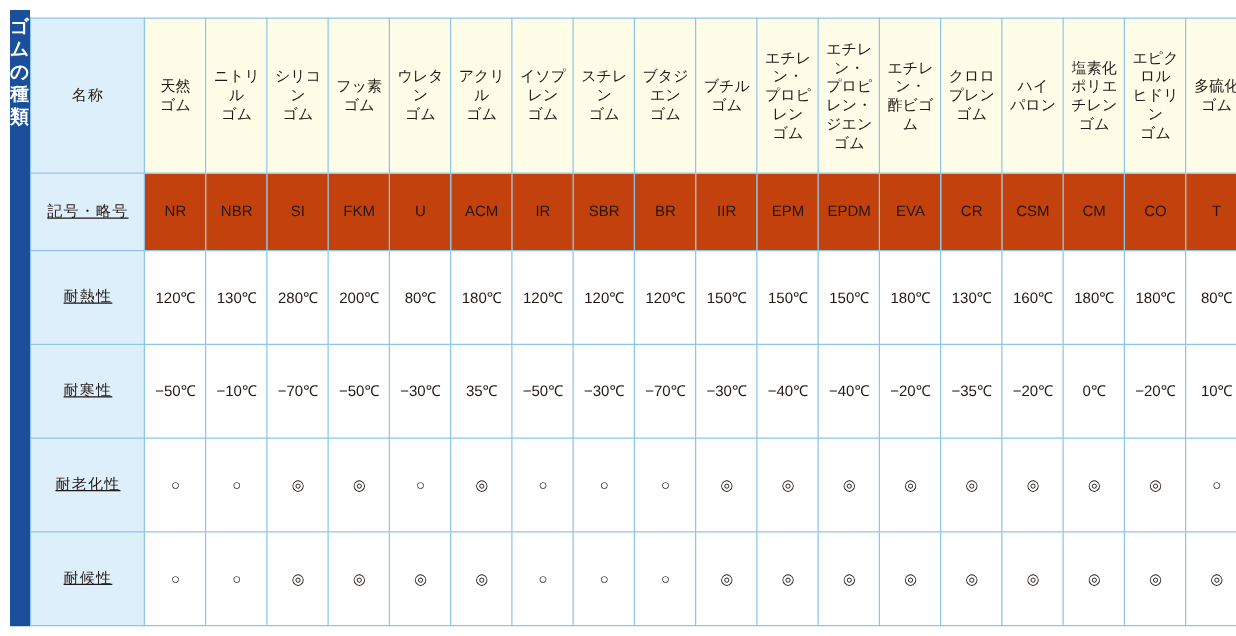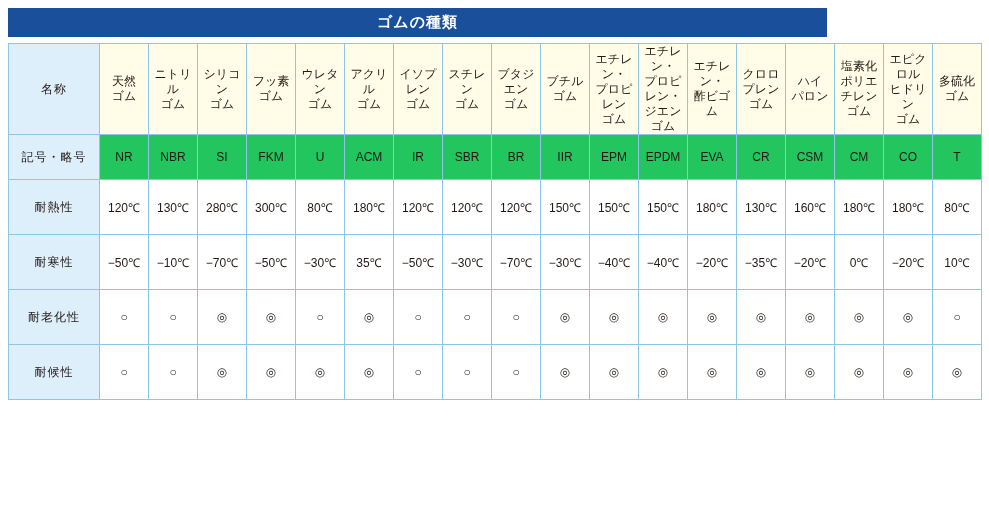--- a/index.html
+++ b/index.html
@@ -12,21 +12,21 @@
     height: 509px;
     font-family: "Liberation Sans", sans-serif;
     color: #231815;
   }
   .sheet {
     width: 835px;
     height: 509px;
     box-sizing: border-box;
     padding: 8px 8px 8px 8px;
     display: flex;
-    flex-direction: column;
+    flex-direction: row;
   }
   .title-bar {
     background: #1a4f9c;
     color: #ffffff;
     text-align: center;
     font-size: 15px;
     font-weight: bold;
     letter-spacing: 1px;
     padding: 5px 0 6px 0;
     line-height: 1.2;
@@ -47,38 +47,39 @@
     color: #231815;
   }
   
   .rowhead {
     background: #ddeffa;
     font-size: 12.5px;
     font-weight: bold;
     letter-spacing: 1px;
     width: 91px;
     height: 44px;
+    text-decoration: underline;
   }
   .hdr-name {
     background: #ddeffa;
     font-size: 12.5px;
     font-weight: bold;
     letter-spacing: 1px;
     height: 56px;
     margin-top: 36px;
   }
   .hdr-cell {
     background: #fffce8;
     font-size: 10.5px;
     line-height: 1.25;
     height: 56px;
     padding: 2px 1px;
   }
   .abbr-cell {
-    background: #22c55e;
+    background: #c2410c;
     font-size: 13px;
     height: 44px;
   }
   .val-cell {
     background: #ffffff;
     font-size: 12.5px;
     height: 54px;
     margin-left: 32px;
   }
   .mark-cell {
@@ -202,21 +203,21 @@
         <td class="abbr-cell">CM</td>
         <td class="abbr-cell">CO</td>
         <td class="abbr-cell">T</td>
       </tr>
 
       <tr>
         <td class="rowhead">耐熱性</td>
         <td class="val-cell">120℃</td>
         <td class="val-cell">130℃</td>
         <td class="val-cell">280℃</td>
-        <td class="val-cell">300℃</td>
+        <td class="val-cell">200℃</td>
         <td class="val-cell">80℃</td>
         <td class="val-cell">180℃</td>
         <td class="val-cell">120℃</td>
         <td class="val-cell">120℃</td>
         <td class="val-cell">120℃</td>
         <td class="val-cell">150℃</td>
         <td class="val-cell">150℃</td>
         <td class="val-cell">150℃</td>
         <td class="val-cell">180℃</td>
         <td class="val-cell">130℃</td>

